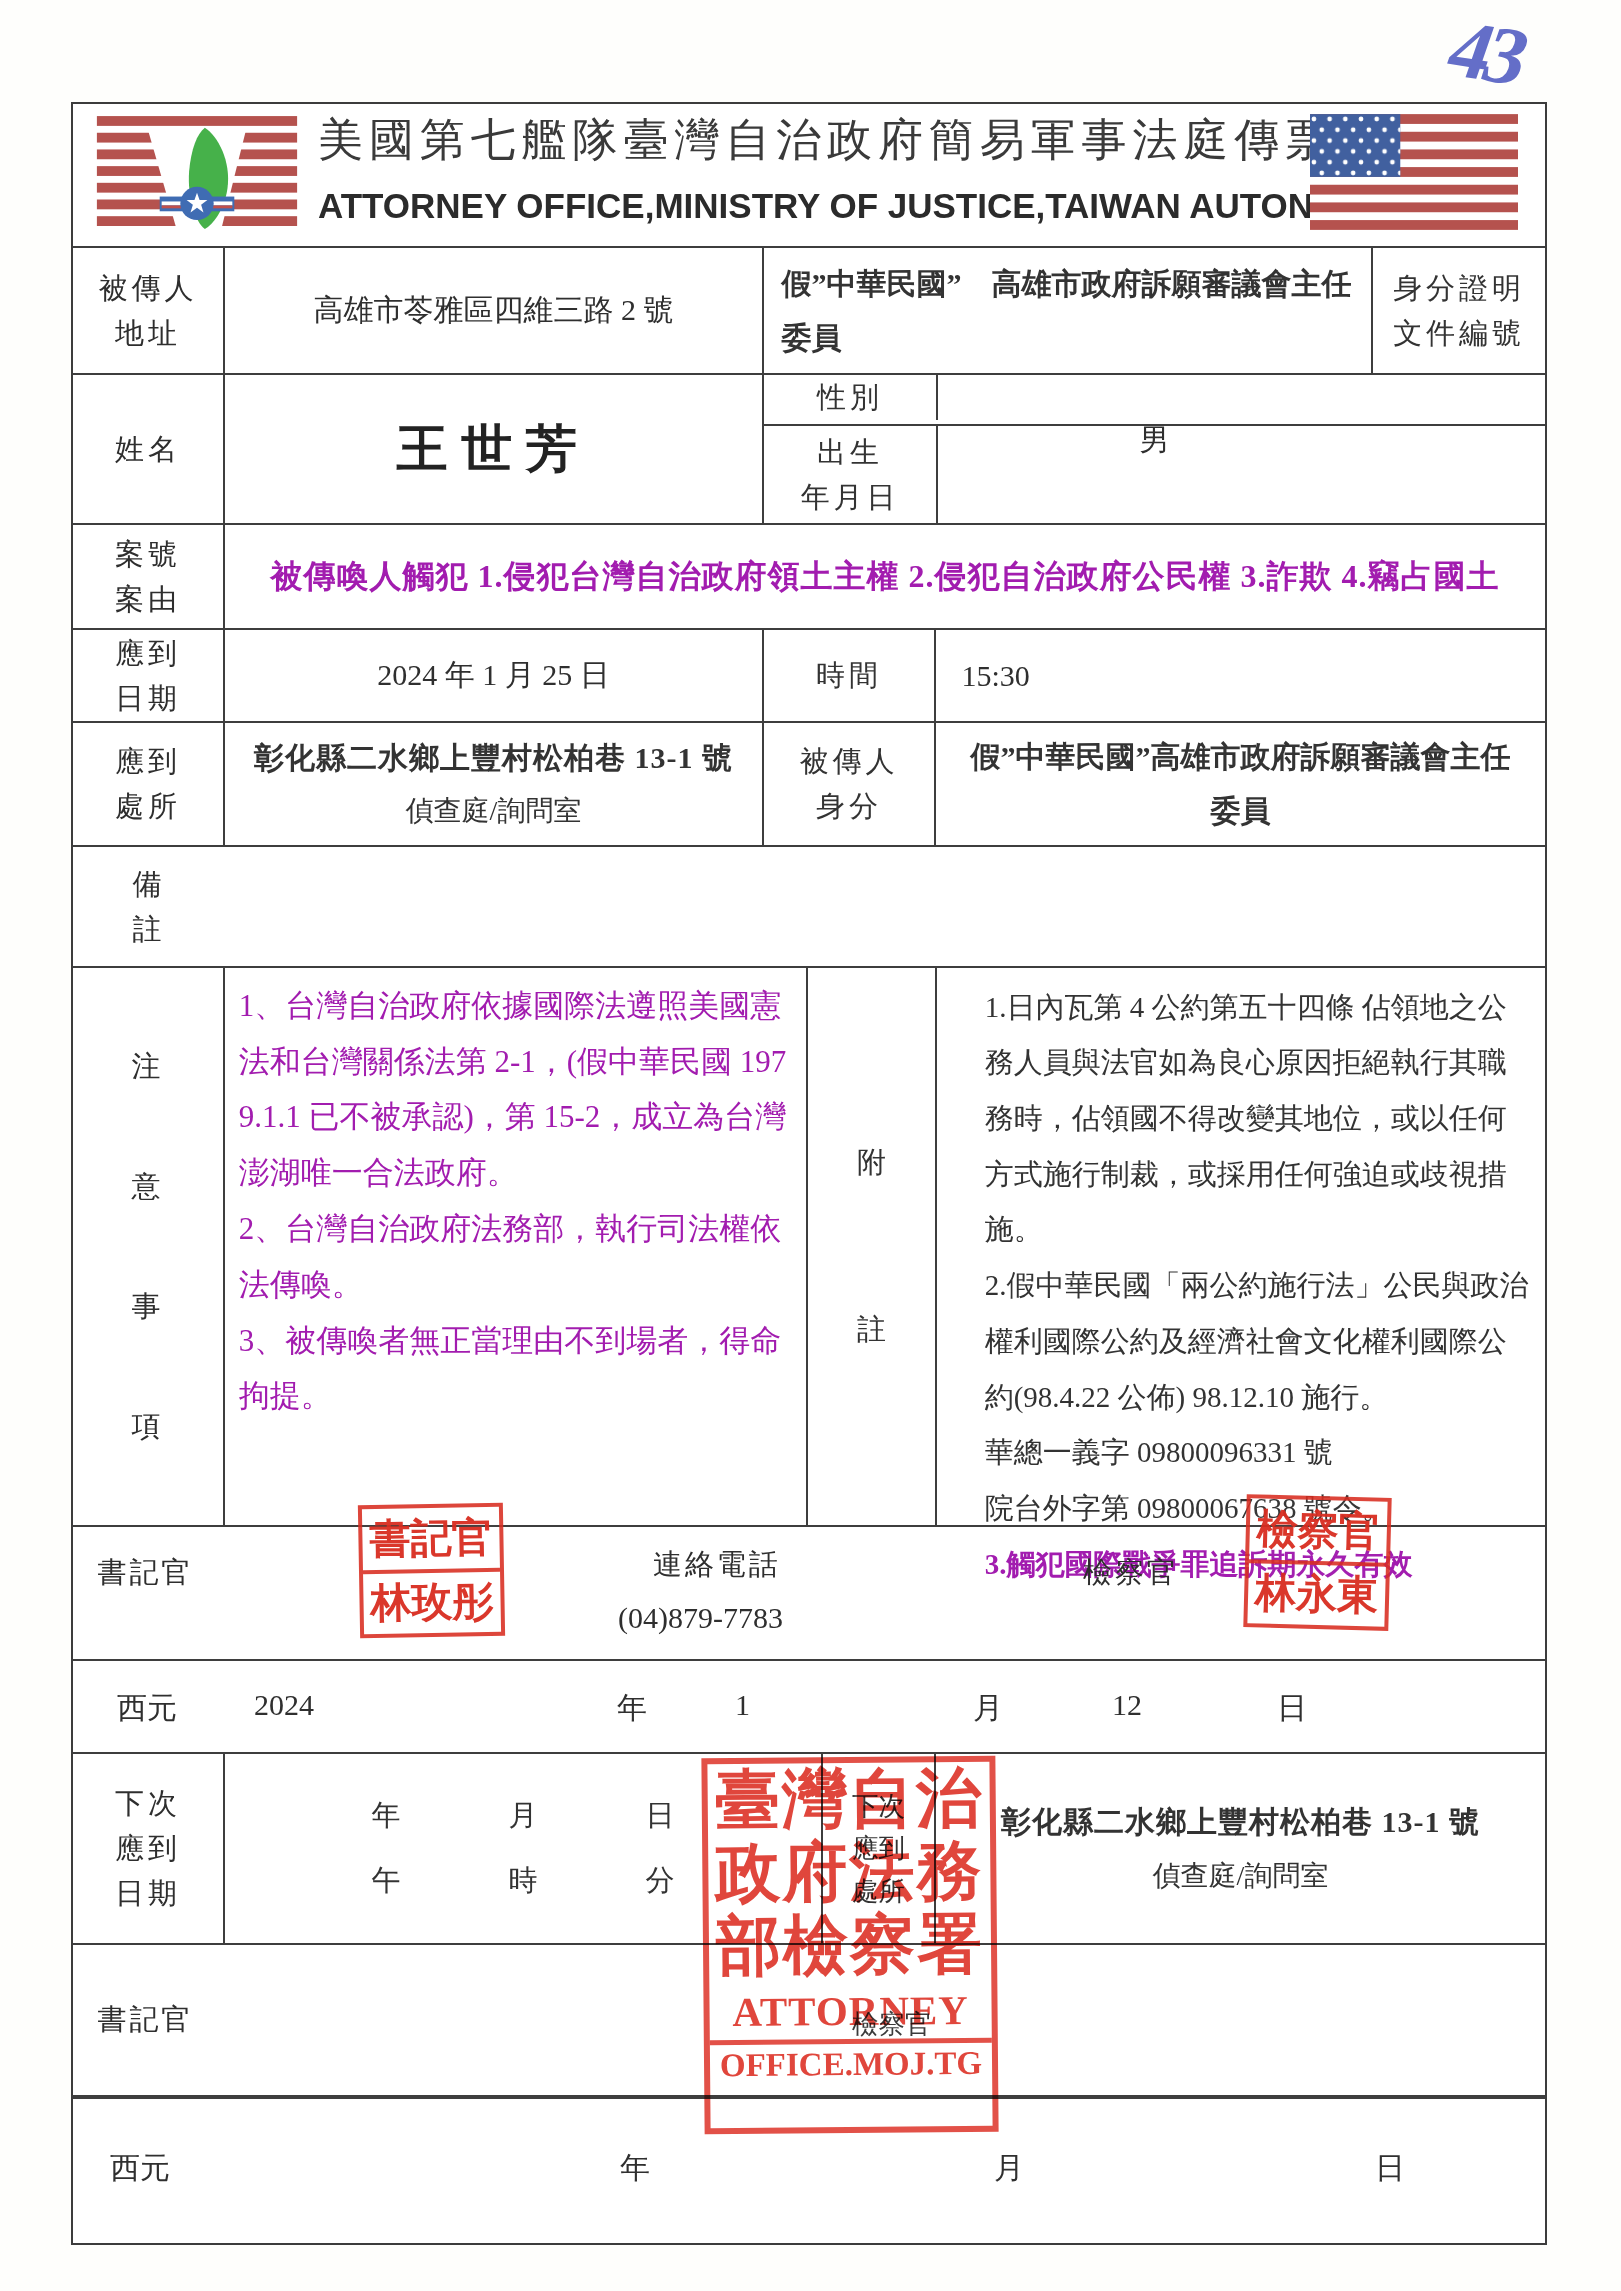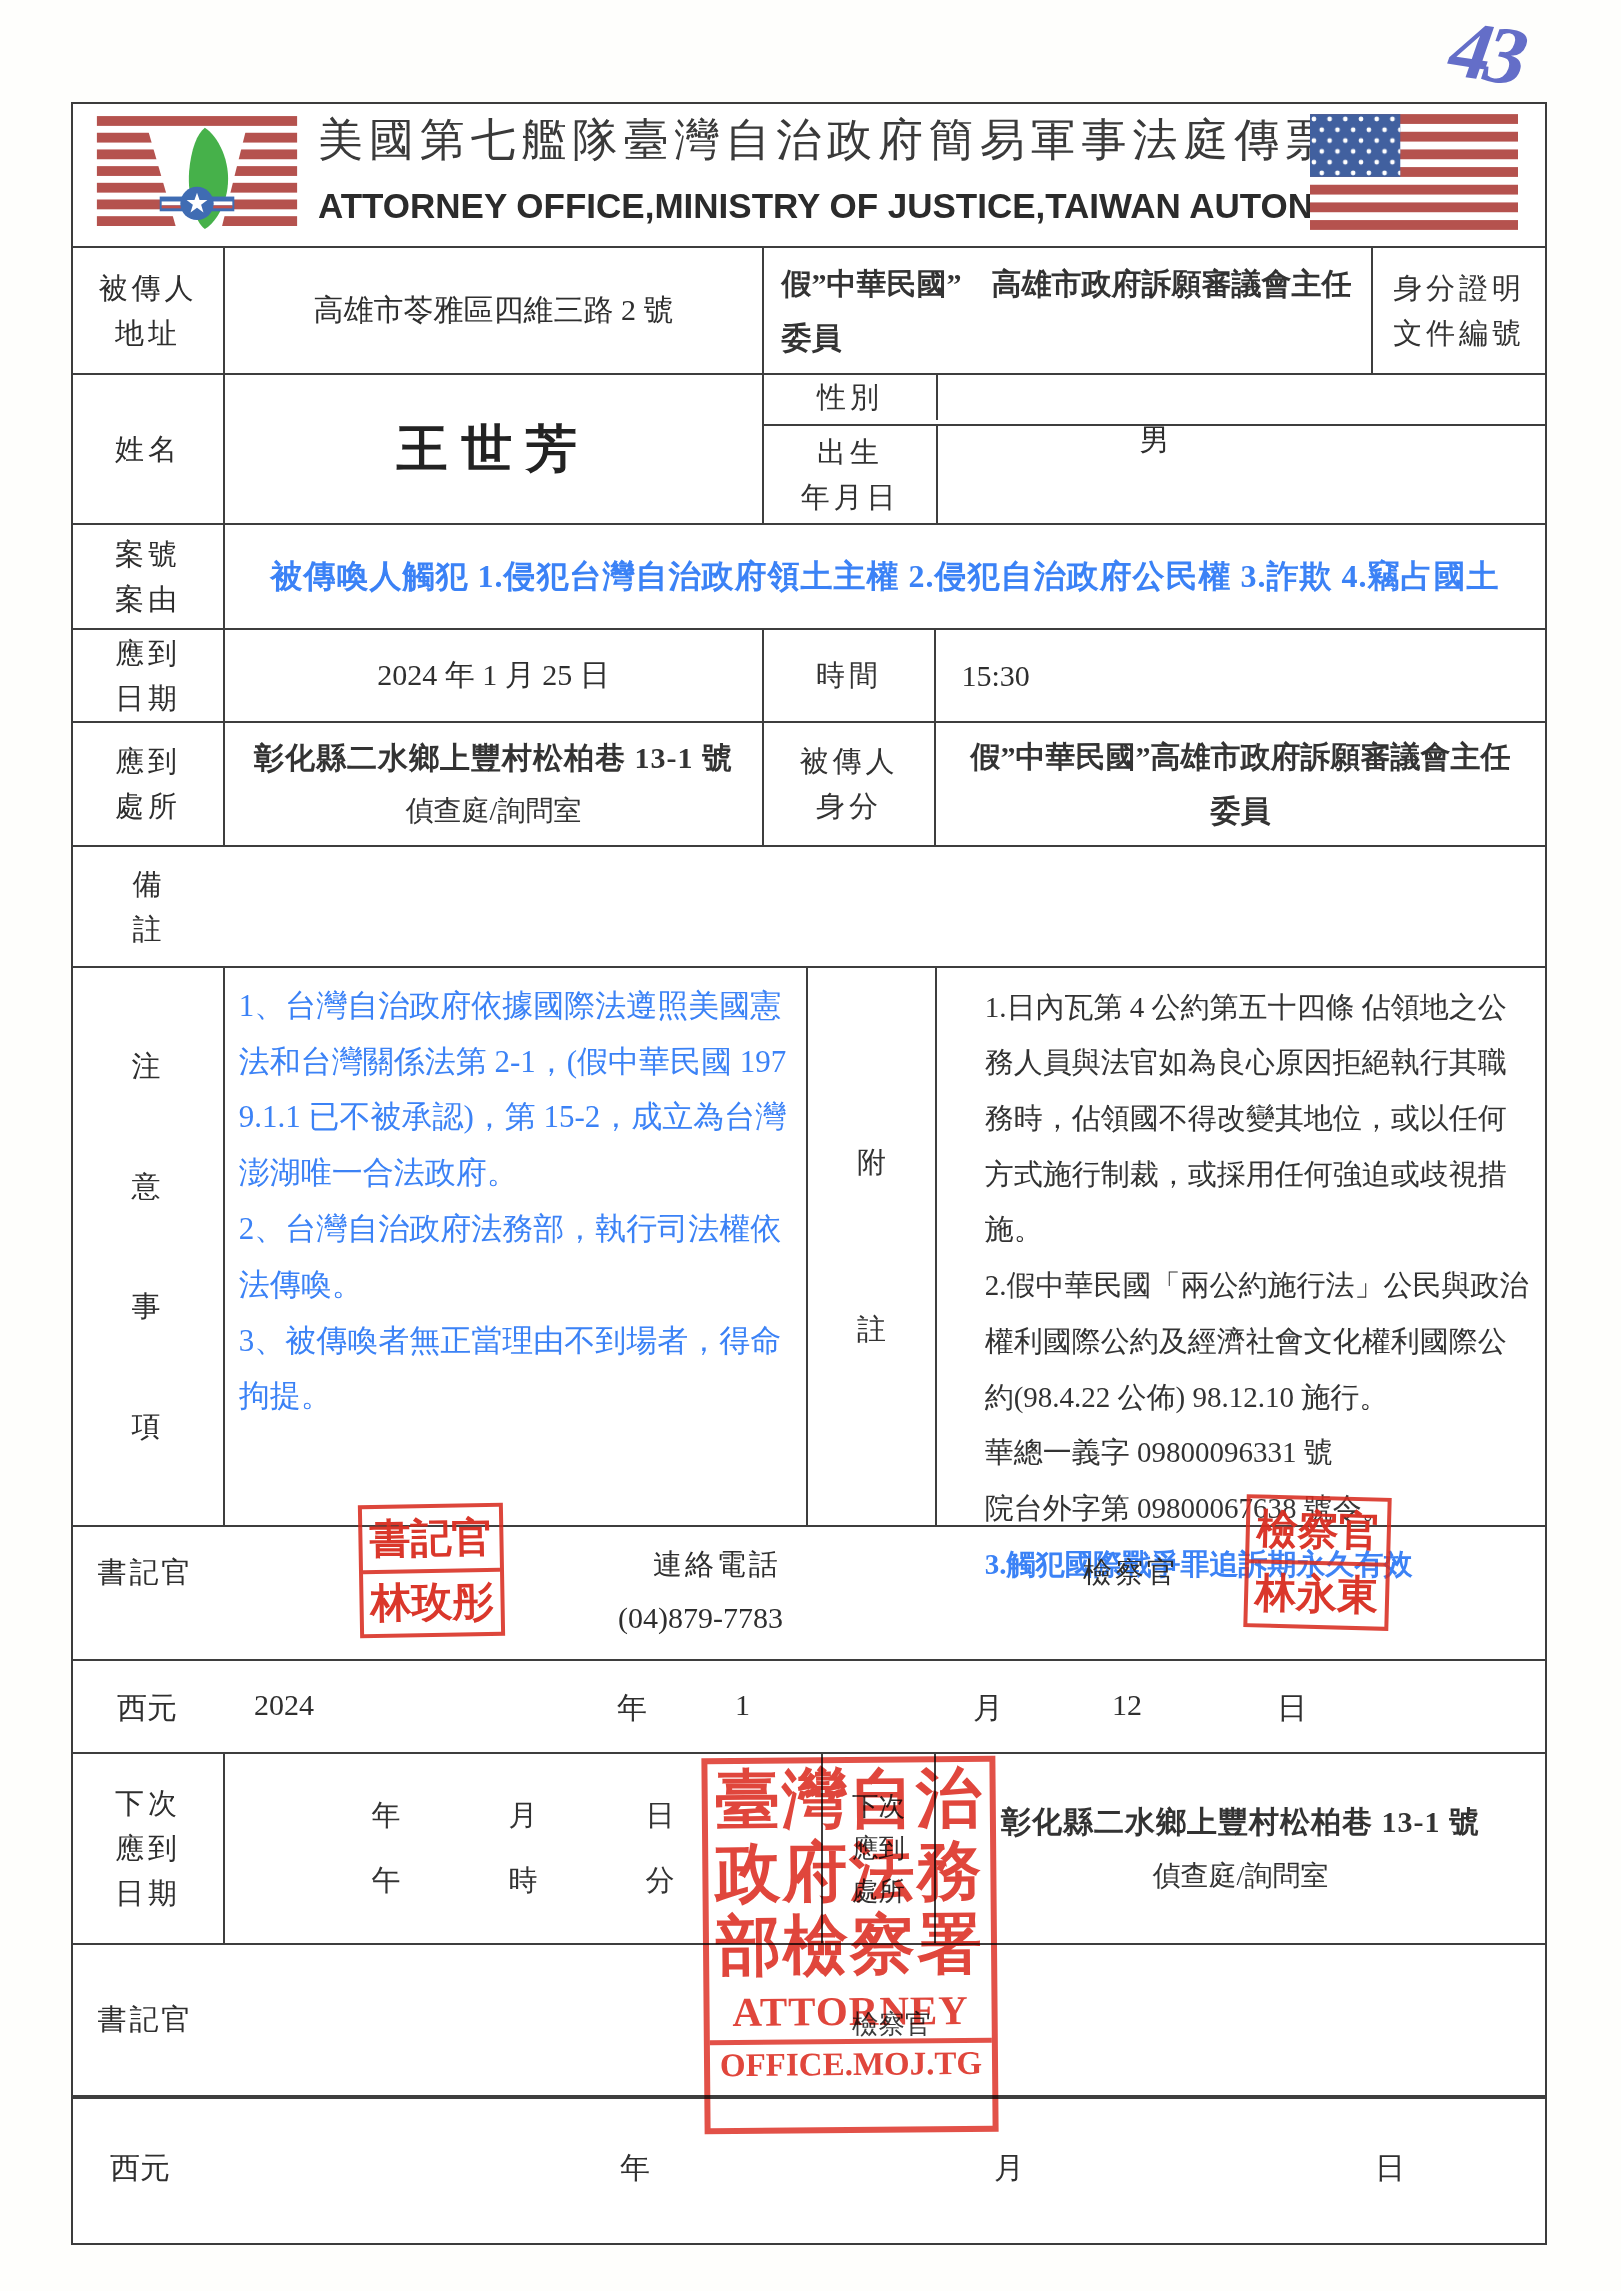--- a/index.html
+++ b/index.html
@@ -8,21 +8,21 @@
   .sheet{position:absolute;left:71px;top:102px;width:1476px;height:2143px;
          border:2px solid #3c3c3c;background:#fff;display:flex;flex-direction:column;box-sizing:border-box;}
   .row{display:flex;flex:none;border-bottom:2px solid #3e3e3e;position:relative;box-sizing:border-box;}
   .row:last-child{border-bottom:none;flex:1;}
   .cell{border-right:2px solid #3e3e3e;box-sizing:border-box;display:flex;flex-direction:column;
         align-items:center;justify-content:center;}
   .cell:last-child{border-right:none;}
   .lblcell{width:152px;flex:none;font-size:29px;letter-spacing:3.9px;line-height:1.55;text-align:center;color:#2e2e2e;}
   .val{font-size:30px;color:#2f2f2f;}
   .bold{font-weight:bold;}
-  .red{color:#3b82f6;}
+  .red{color:#a21caf;}
   
   .hdr{height:142px;flex:none;border-bottom:2px solid #3e3e3e;position:relative;}
   .hdr-title{position:absolute;left:245px;right:250px;top:5.9px;text-align:center;
              font-size:45px;letter-spacing:5.9px;color:#3a3a3a;white-space:nowrap;}
   .hdr-sub{position:absolute;left:245px;right:250px;top:82px;text-align:center;
            font-family:"Liberation Sans",sans-serif;font-weight:bold;font-size:35px;color:#2b2b2b;white-space:nowrap;}
   .logo{position:absolute;top:9.8px;}
   
   .r1{height:127px;}
   .r2{height:150px;}

